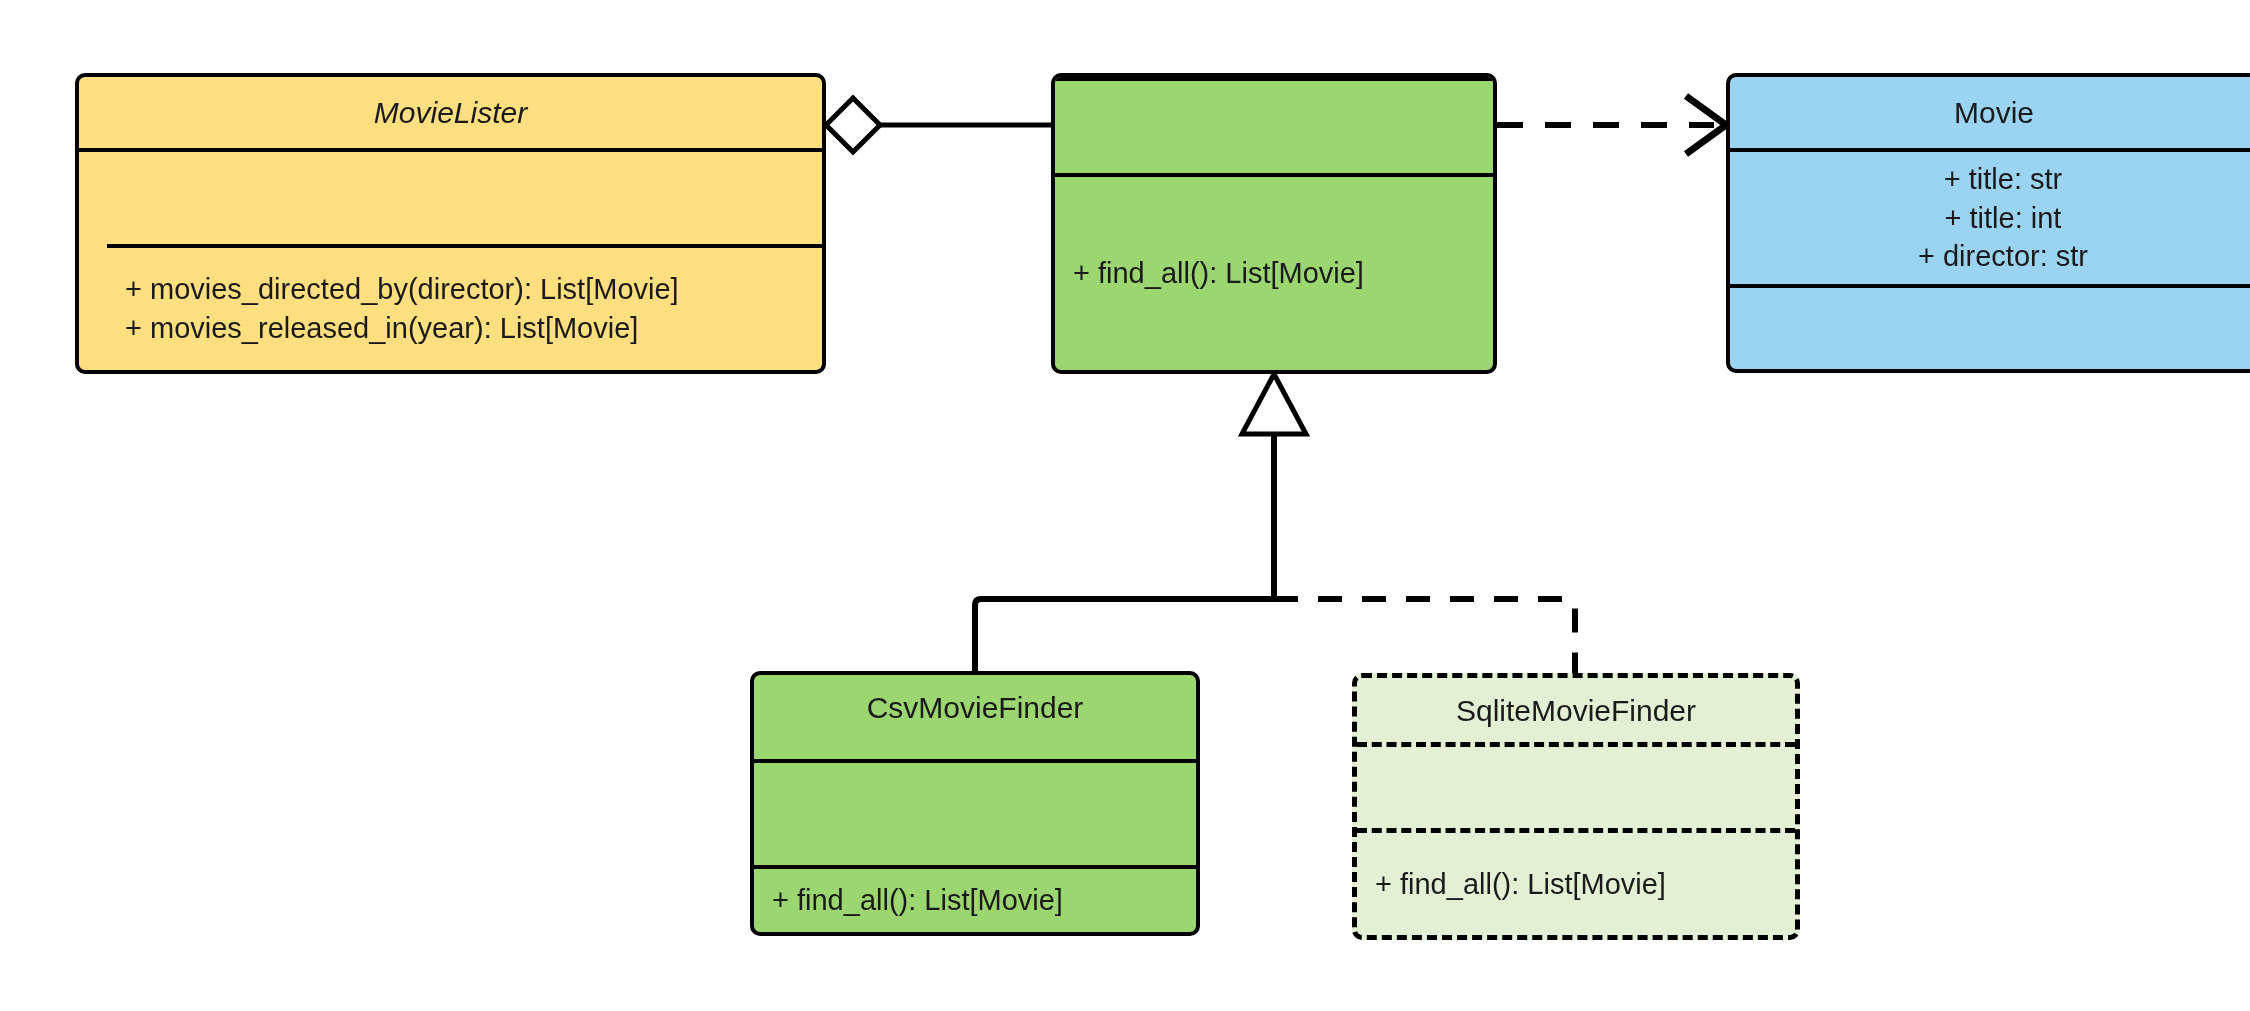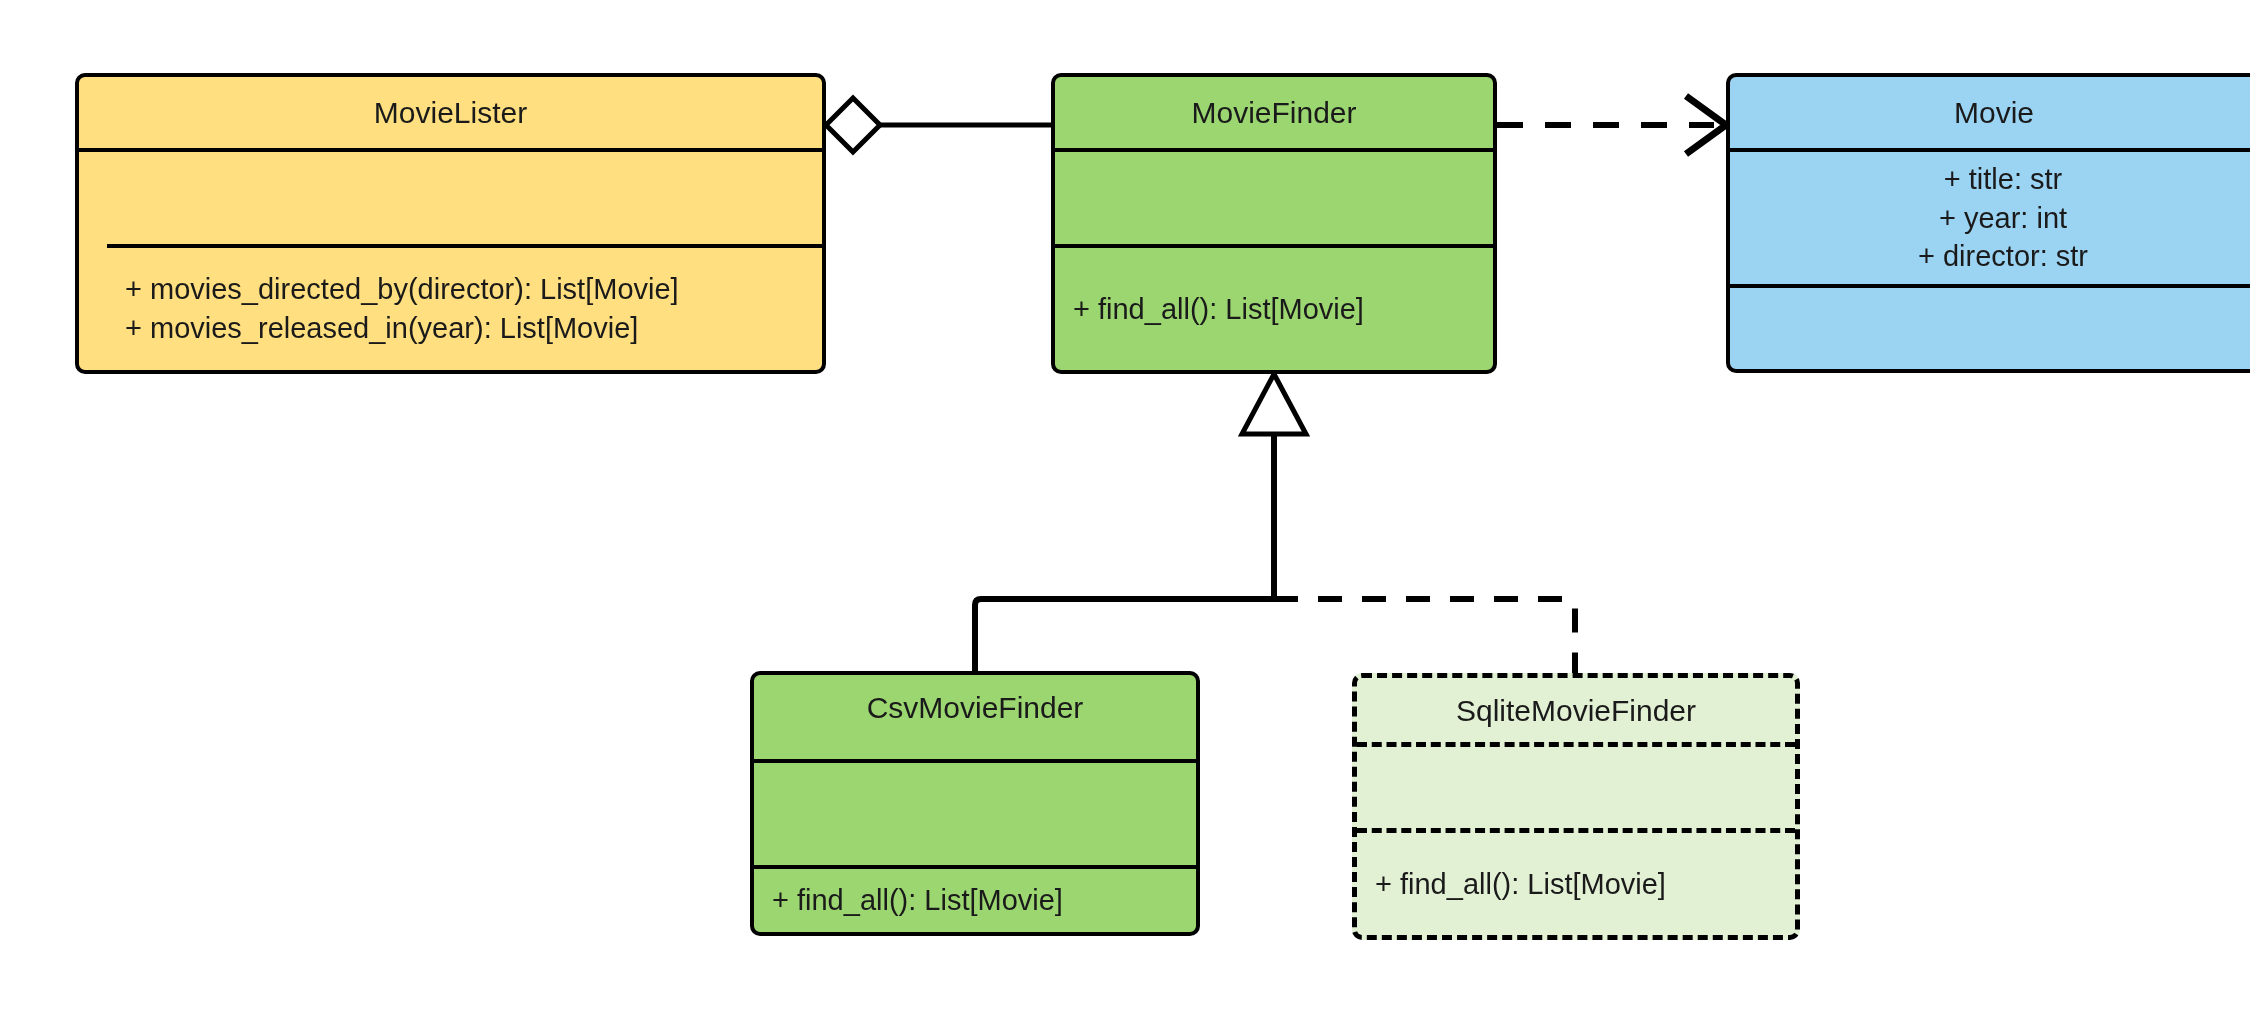--- a/index.html
+++ b/index.html
@@ -104,47 +104,44 @@
     <g>
       <path d="M 975 671 L 975 605 Q 975 599 981 599 L 1274 599" fill="none" stroke="#000000" stroke-width="6" stroke-linecap="butt"></path>
     </g>
 
     <g>
       <path d="M 1274 599 L 1569 599 Q 1575 599 1575 605 L 1575 673" fill="none" stroke="#000000" stroke-width="6" stroke-dasharray="24 20" stroke-linecap="butt"></path>
     </g>
   </svg>
 
   <div class="uml-class" style="left:75px; top:73px; width:751px; height:301px; background:#FFDF7F;">
-    <div class="compartment name-compartment" style="height:71px;">
+    <div class="compartment name-compartment" style="height:71px;font-style:italic;">
       <div class="class-name">MovieLister</div>
     </div>
     <div class="compartment divided" style="height:96px;"></div>
     <div class="compartment divided members-list" style="flex:1 1 auto;margin-left:28px;">
       <div class="member">+ movies_directed_by(director): List[Movie]</div>
       <div class="member">+ movies_released_in(year): List[Movie]</div>
     </div>
   </div>
 
   <div class="uml-class" style="left:1051px; top:73px; width:446px; height:301px; background:#9BD671;">
-    <div class="compartment name-compartment" style="height:71px;">
-      <div class="class-name">MovieFinder</div>
-    </div>
     <div class="compartment divided" style="height:96px;"></div>
     <div class="compartment divided members-list" style="flex:1 1 auto;">
       <div class="member">+ find_all(): List[Movie]</div>
     </div>
   </div>
 
   <div class="uml-class" style="left:1726px; top:73px; width:536px; height:300px; background:#9BD3F2;">
     <div class="compartment name-compartment" style="height:71px;">
       <div class="class-name">Movie</div>
     </div>
     <div class="compartment divided members-list" style="height:136px;align-items:center;">
       <div class="member">+ title: str</div>
-      <div class="member">+ year: int</div>
+      <div class="member">+ title: int</div>
       <div class="member">+ director: str</div>
     </div>
     <div class="compartment divided" style="flex:1 1 auto;"></div>
   </div>
 
   <div class="uml-class" style="left:750px; top:671px; width:450px; height:265px; background:#9BD671;gap:20px;">
     <div class="compartment name-compartment" style="height:64px;">
       <div class="class-name">CsvMovieFinder</div>
     </div>
     <div class="compartment divided" style="height:86px;"></div>

